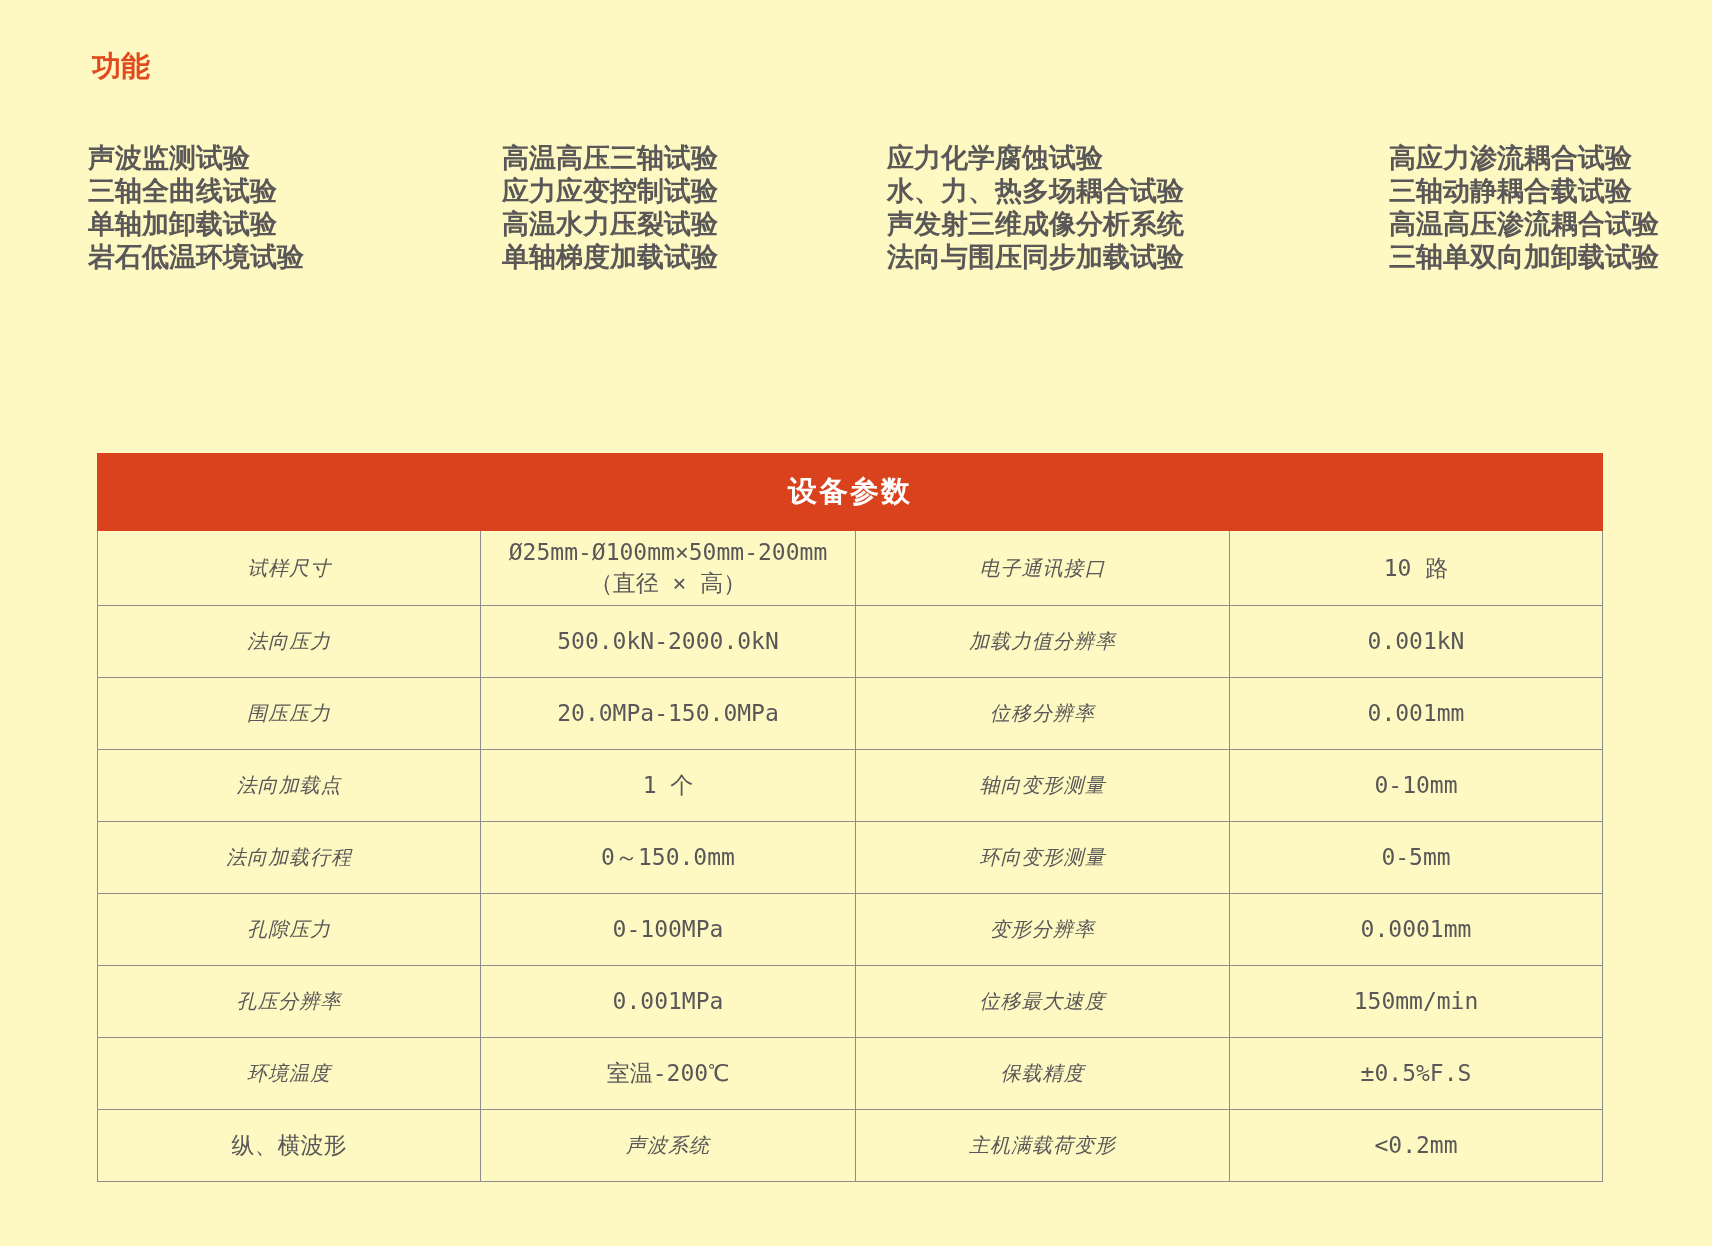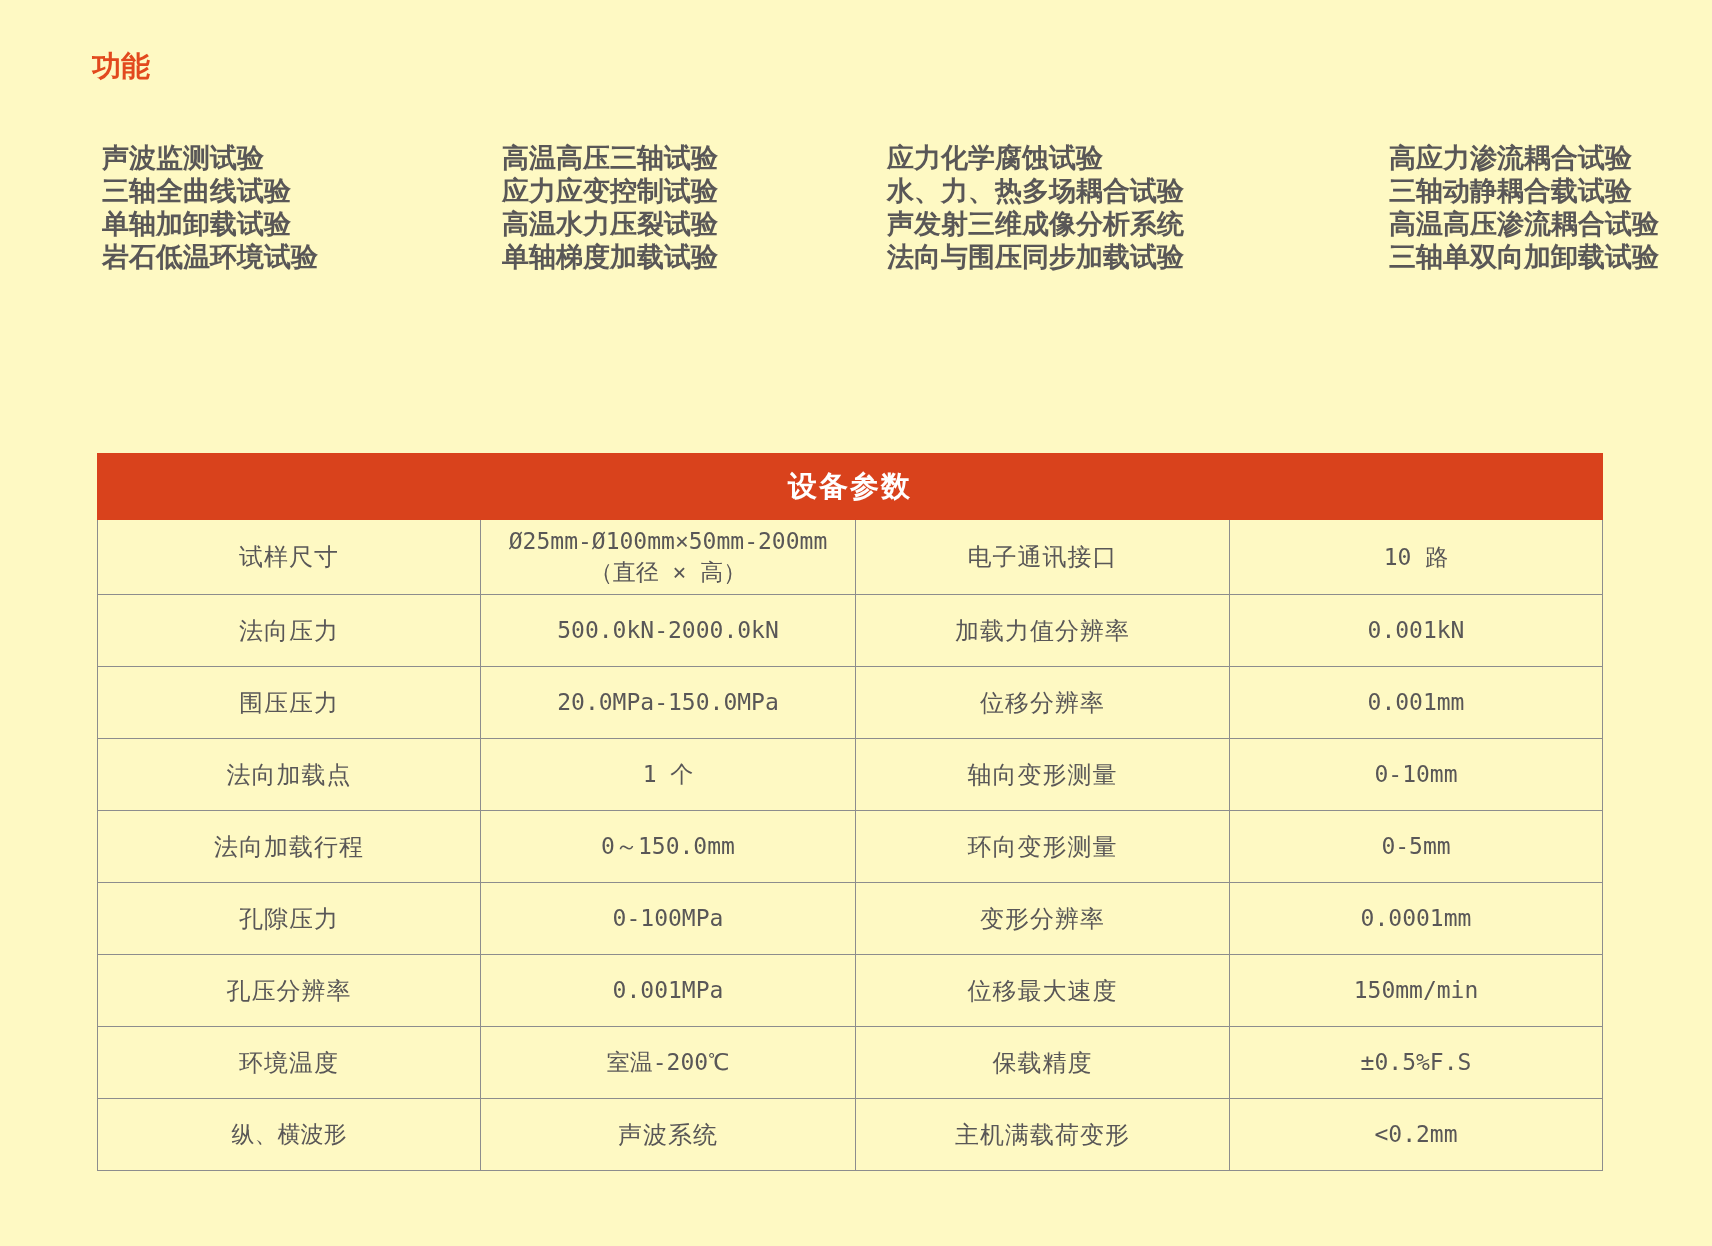--- a/index.html
+++ b/index.html
@@ -26,32 +26,32 @@
   }
   .func-col{
     position:absolute;
     top:142px;
     font-size:27px;
     line-height:33px;
     font-weight:bold;
     color:var(--text);
     white-space:nowrap;
   }
-  .func-col.c1{left:102px;}
+  .func-col.c1{left:88px;}
   .func-col.c2{left:502px;}
   .func-col.c3{left:887px;}
   .func-col.c4{left:1389px;}
 
   .spec-table{
     position:absolute;
     left:97px;top:453px;
     width:1506px;
   }
   .spec-header{
-    height:67px;
+    height:78px;
     background:var(--accent);
     color:#ffffff;
     font-size:29px;
     font-weight:bold;
     letter-spacing:2px;
     display:flex;align-items:center;justify-content:center;
   }
   .spec-body{
     border:1px solid var(--border);
     border-top:none;
@@ -64,22 +64,23 @@
   .cell{
     min-height:71px;
     box-sizing:border-box;
     display:flex;align-items:center;justify-content:center;
     text-align:center;
     padding:4px 10px;
     color:var(--text);
   }
   .cell + .cell{border-left:1px solid var(--border);}
   .cell.label{
-    font-size:24px;
+    font-size:20px;
     letter-spacing:1px;
+    font-style:italic;
   }
   .cell.value{
     font-size:23px;
     font-family:"DejaVu Sans Mono","Liberation Sans",monospace;
     white-space:pre-line;
     line-height:31px;
   }
   .spec-row.tall .cell{min-height:74px;}
 </style>
 </head>

